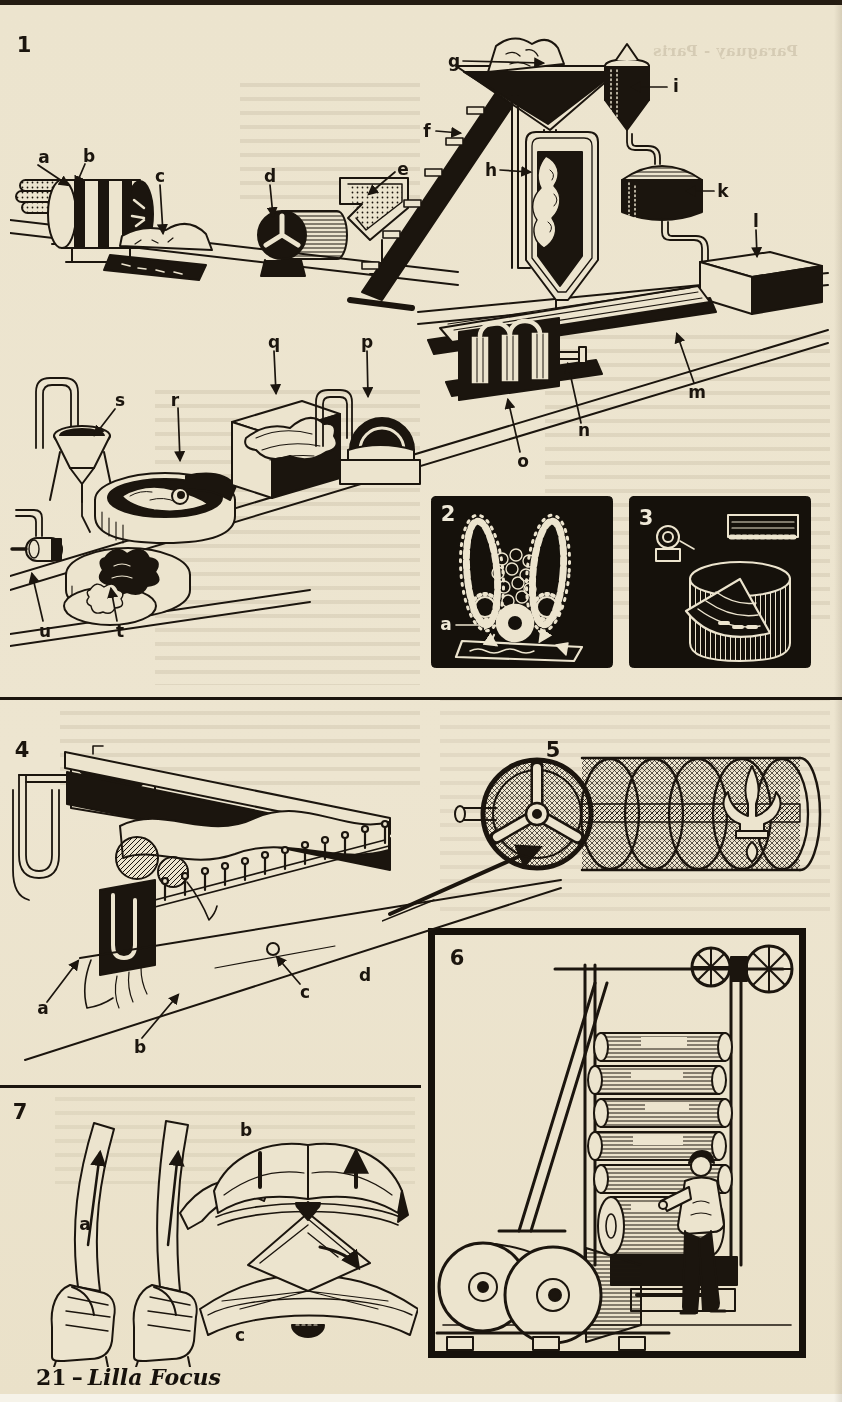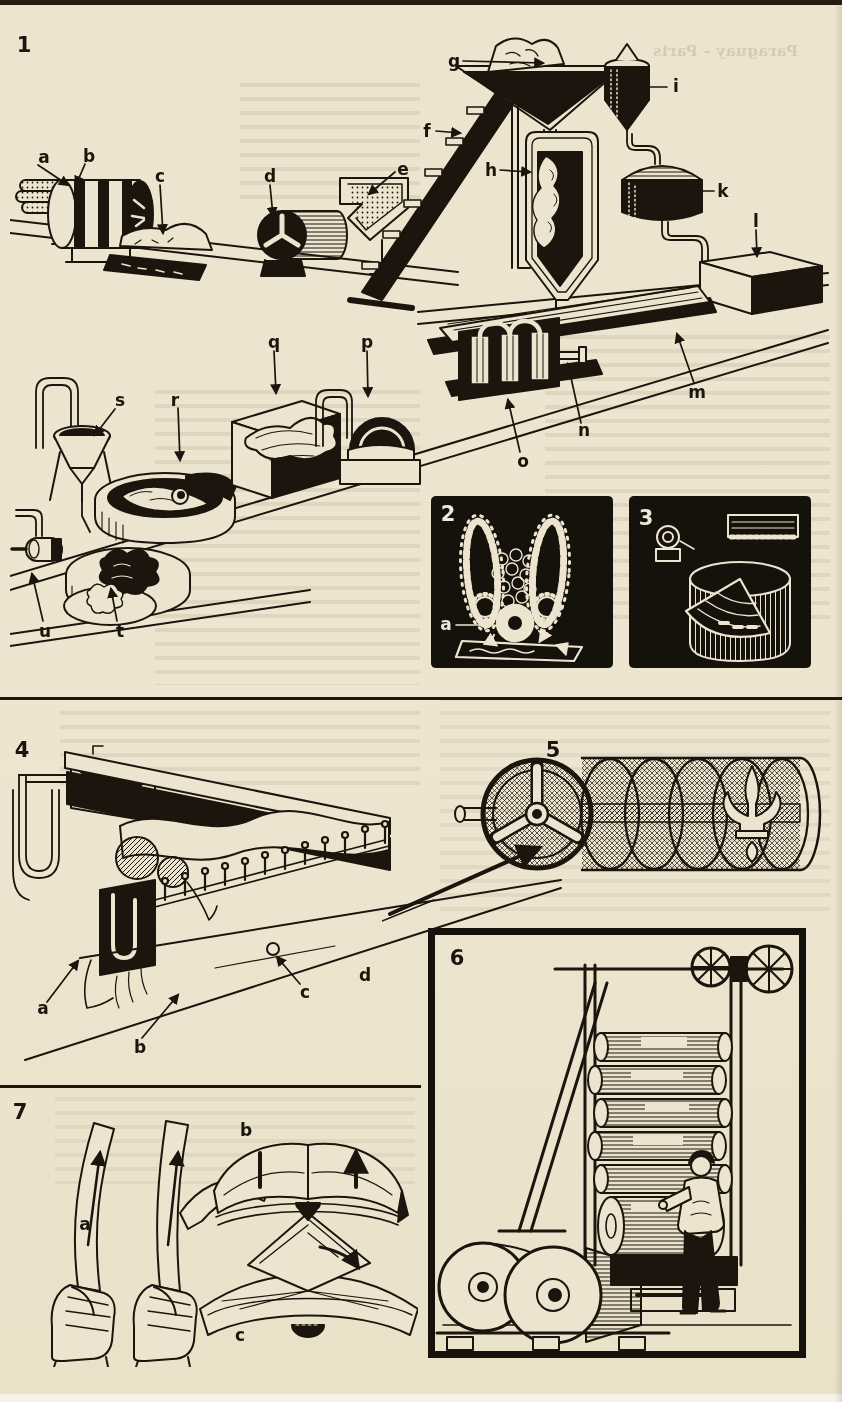--- a/index.html
+++ b/index.html
@@ -667,14 +667,17 @@
 
   <span class="lbl" style="left:43px;top:1008px;">a</span>
   <span class="lbl" style="left:140px;top:1047px;">b</span>
   <span class="lbl" style="left:305px;top:992px;">c</span>
   <span class="lbl" style="left:365px;top:975px;">d</span>
 
   <span class="lbl" style="left:85px;top:1224px;">a</span>
   <span class="lbl" style="left:246px;top:1130px;">b</span>
   <span class="lbl" style="left:240px;top:1335px;">c</span>
 
+  <div class="footer">
+    <span>21</span><span class="sep">–</span><span class="title">Lilla Focus</span>
+  </div>
 
 </div>
 
 </body></html>

